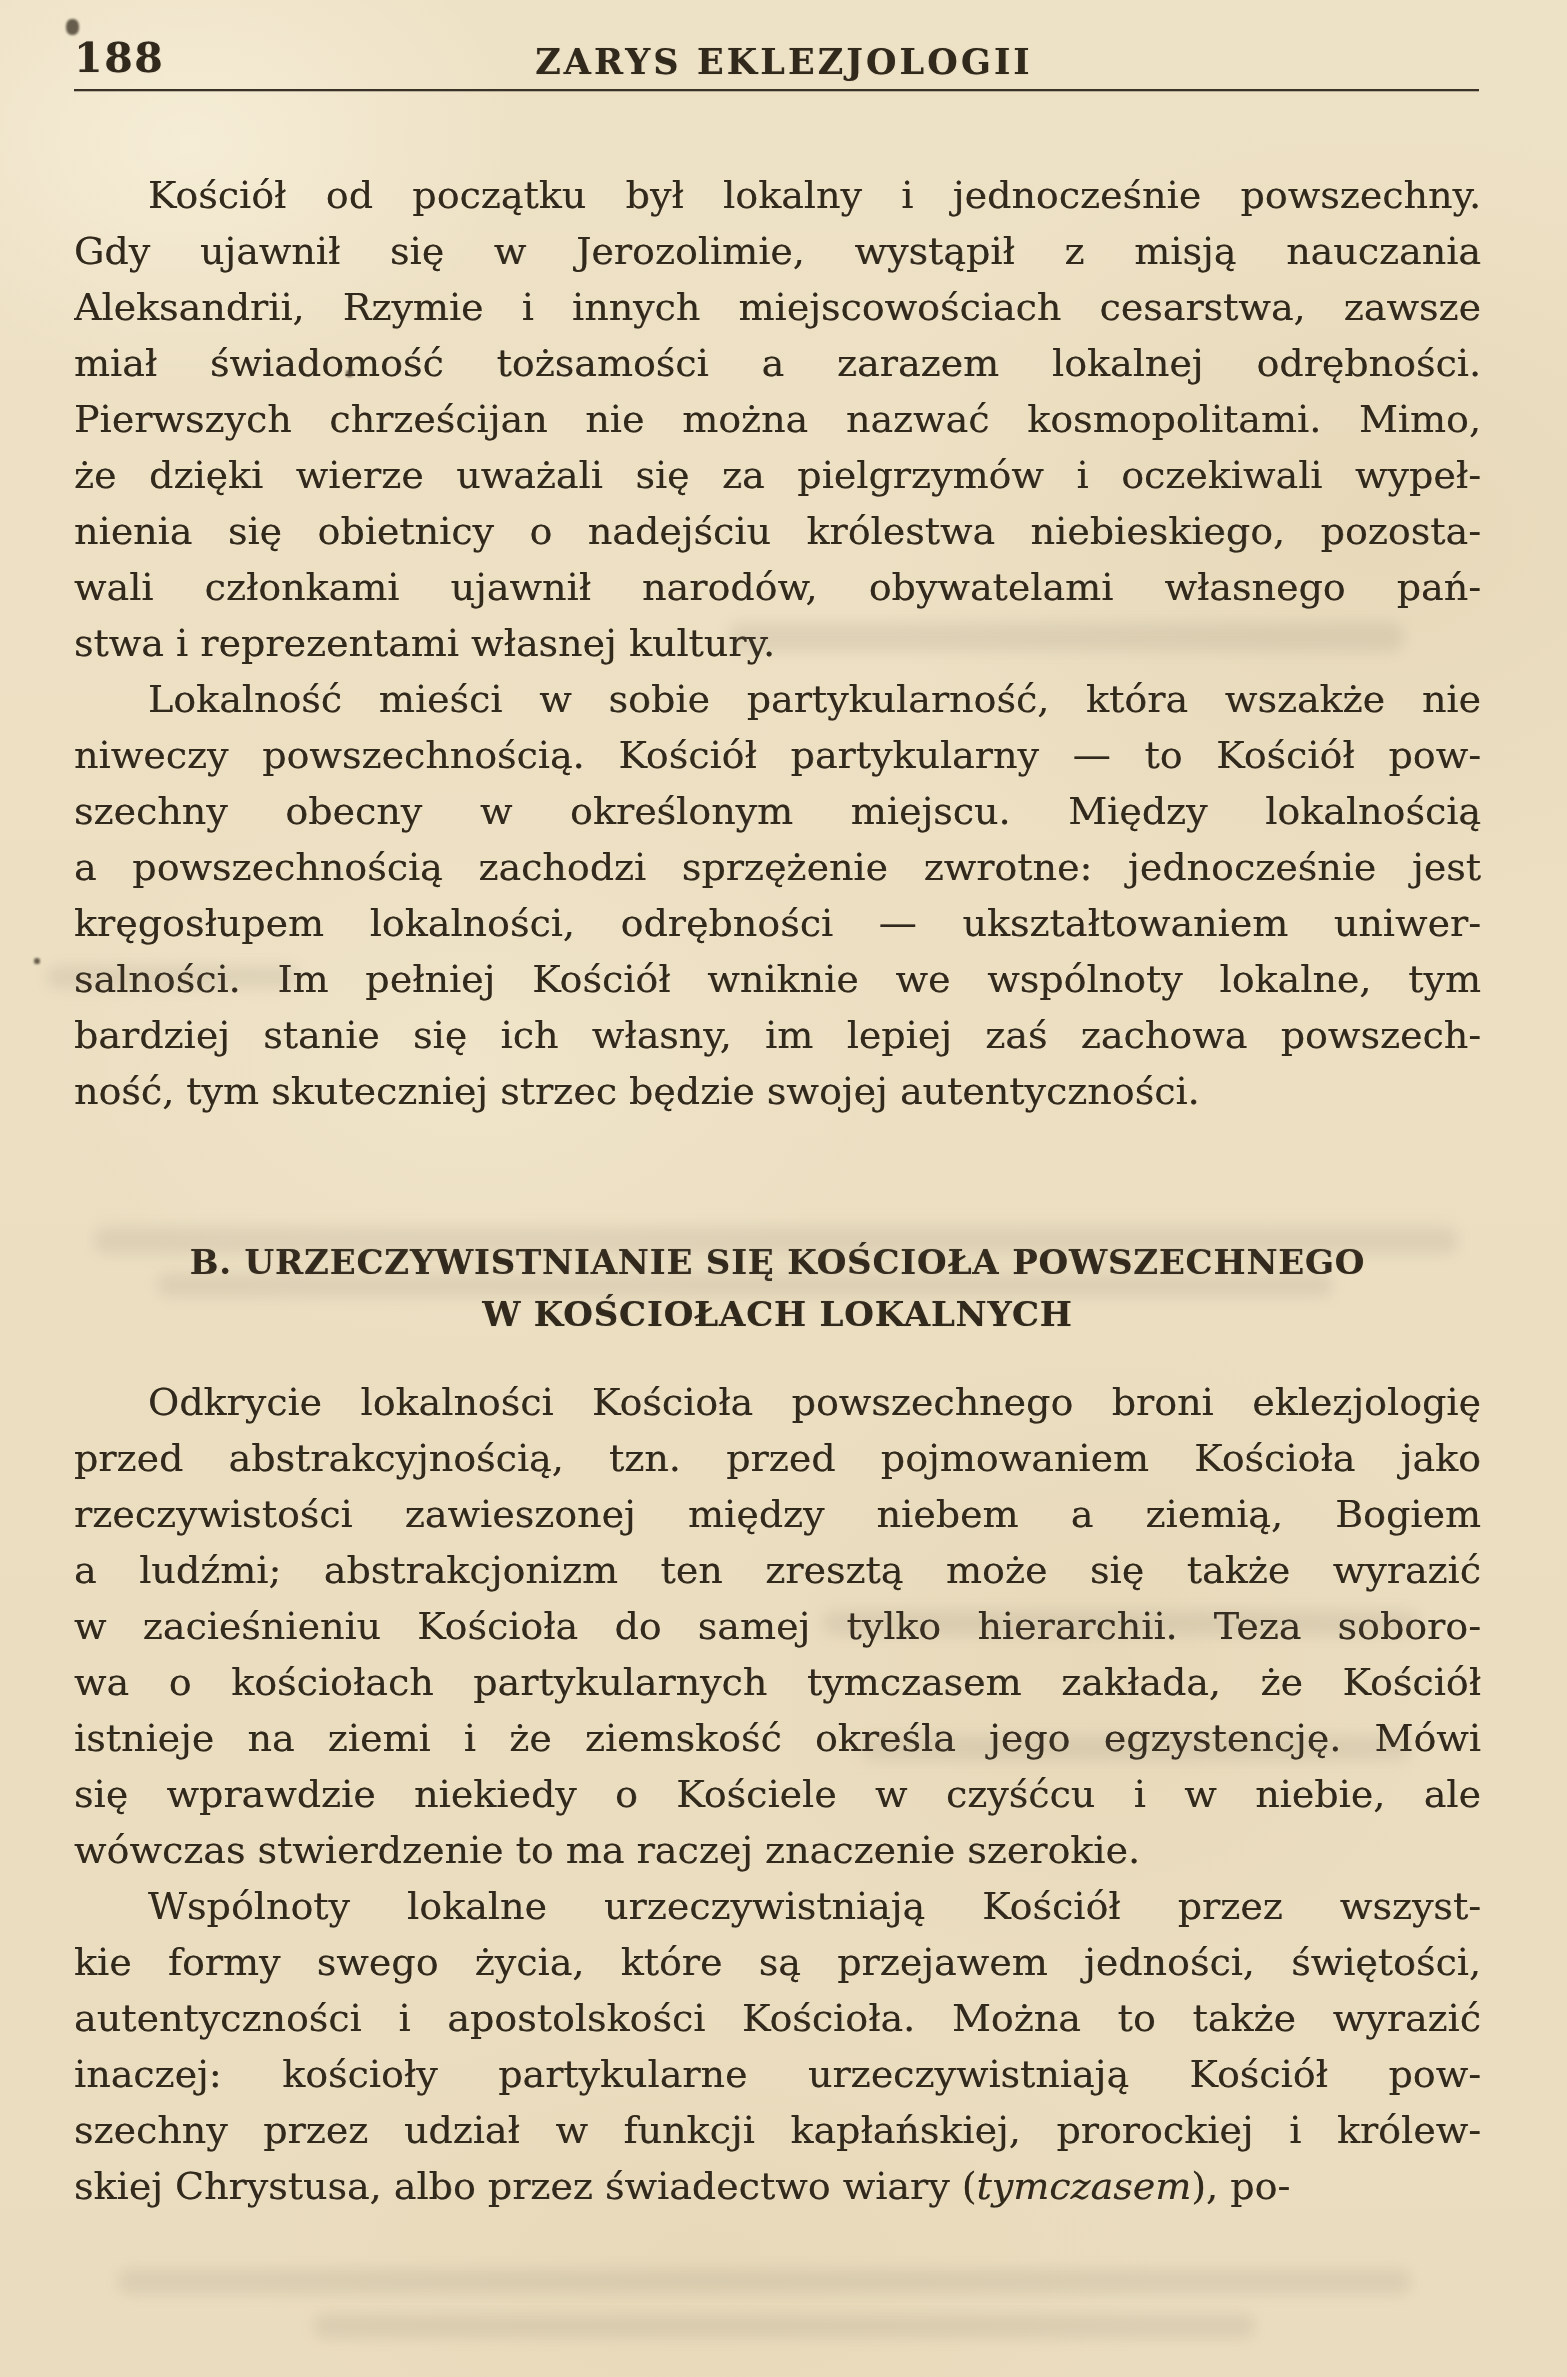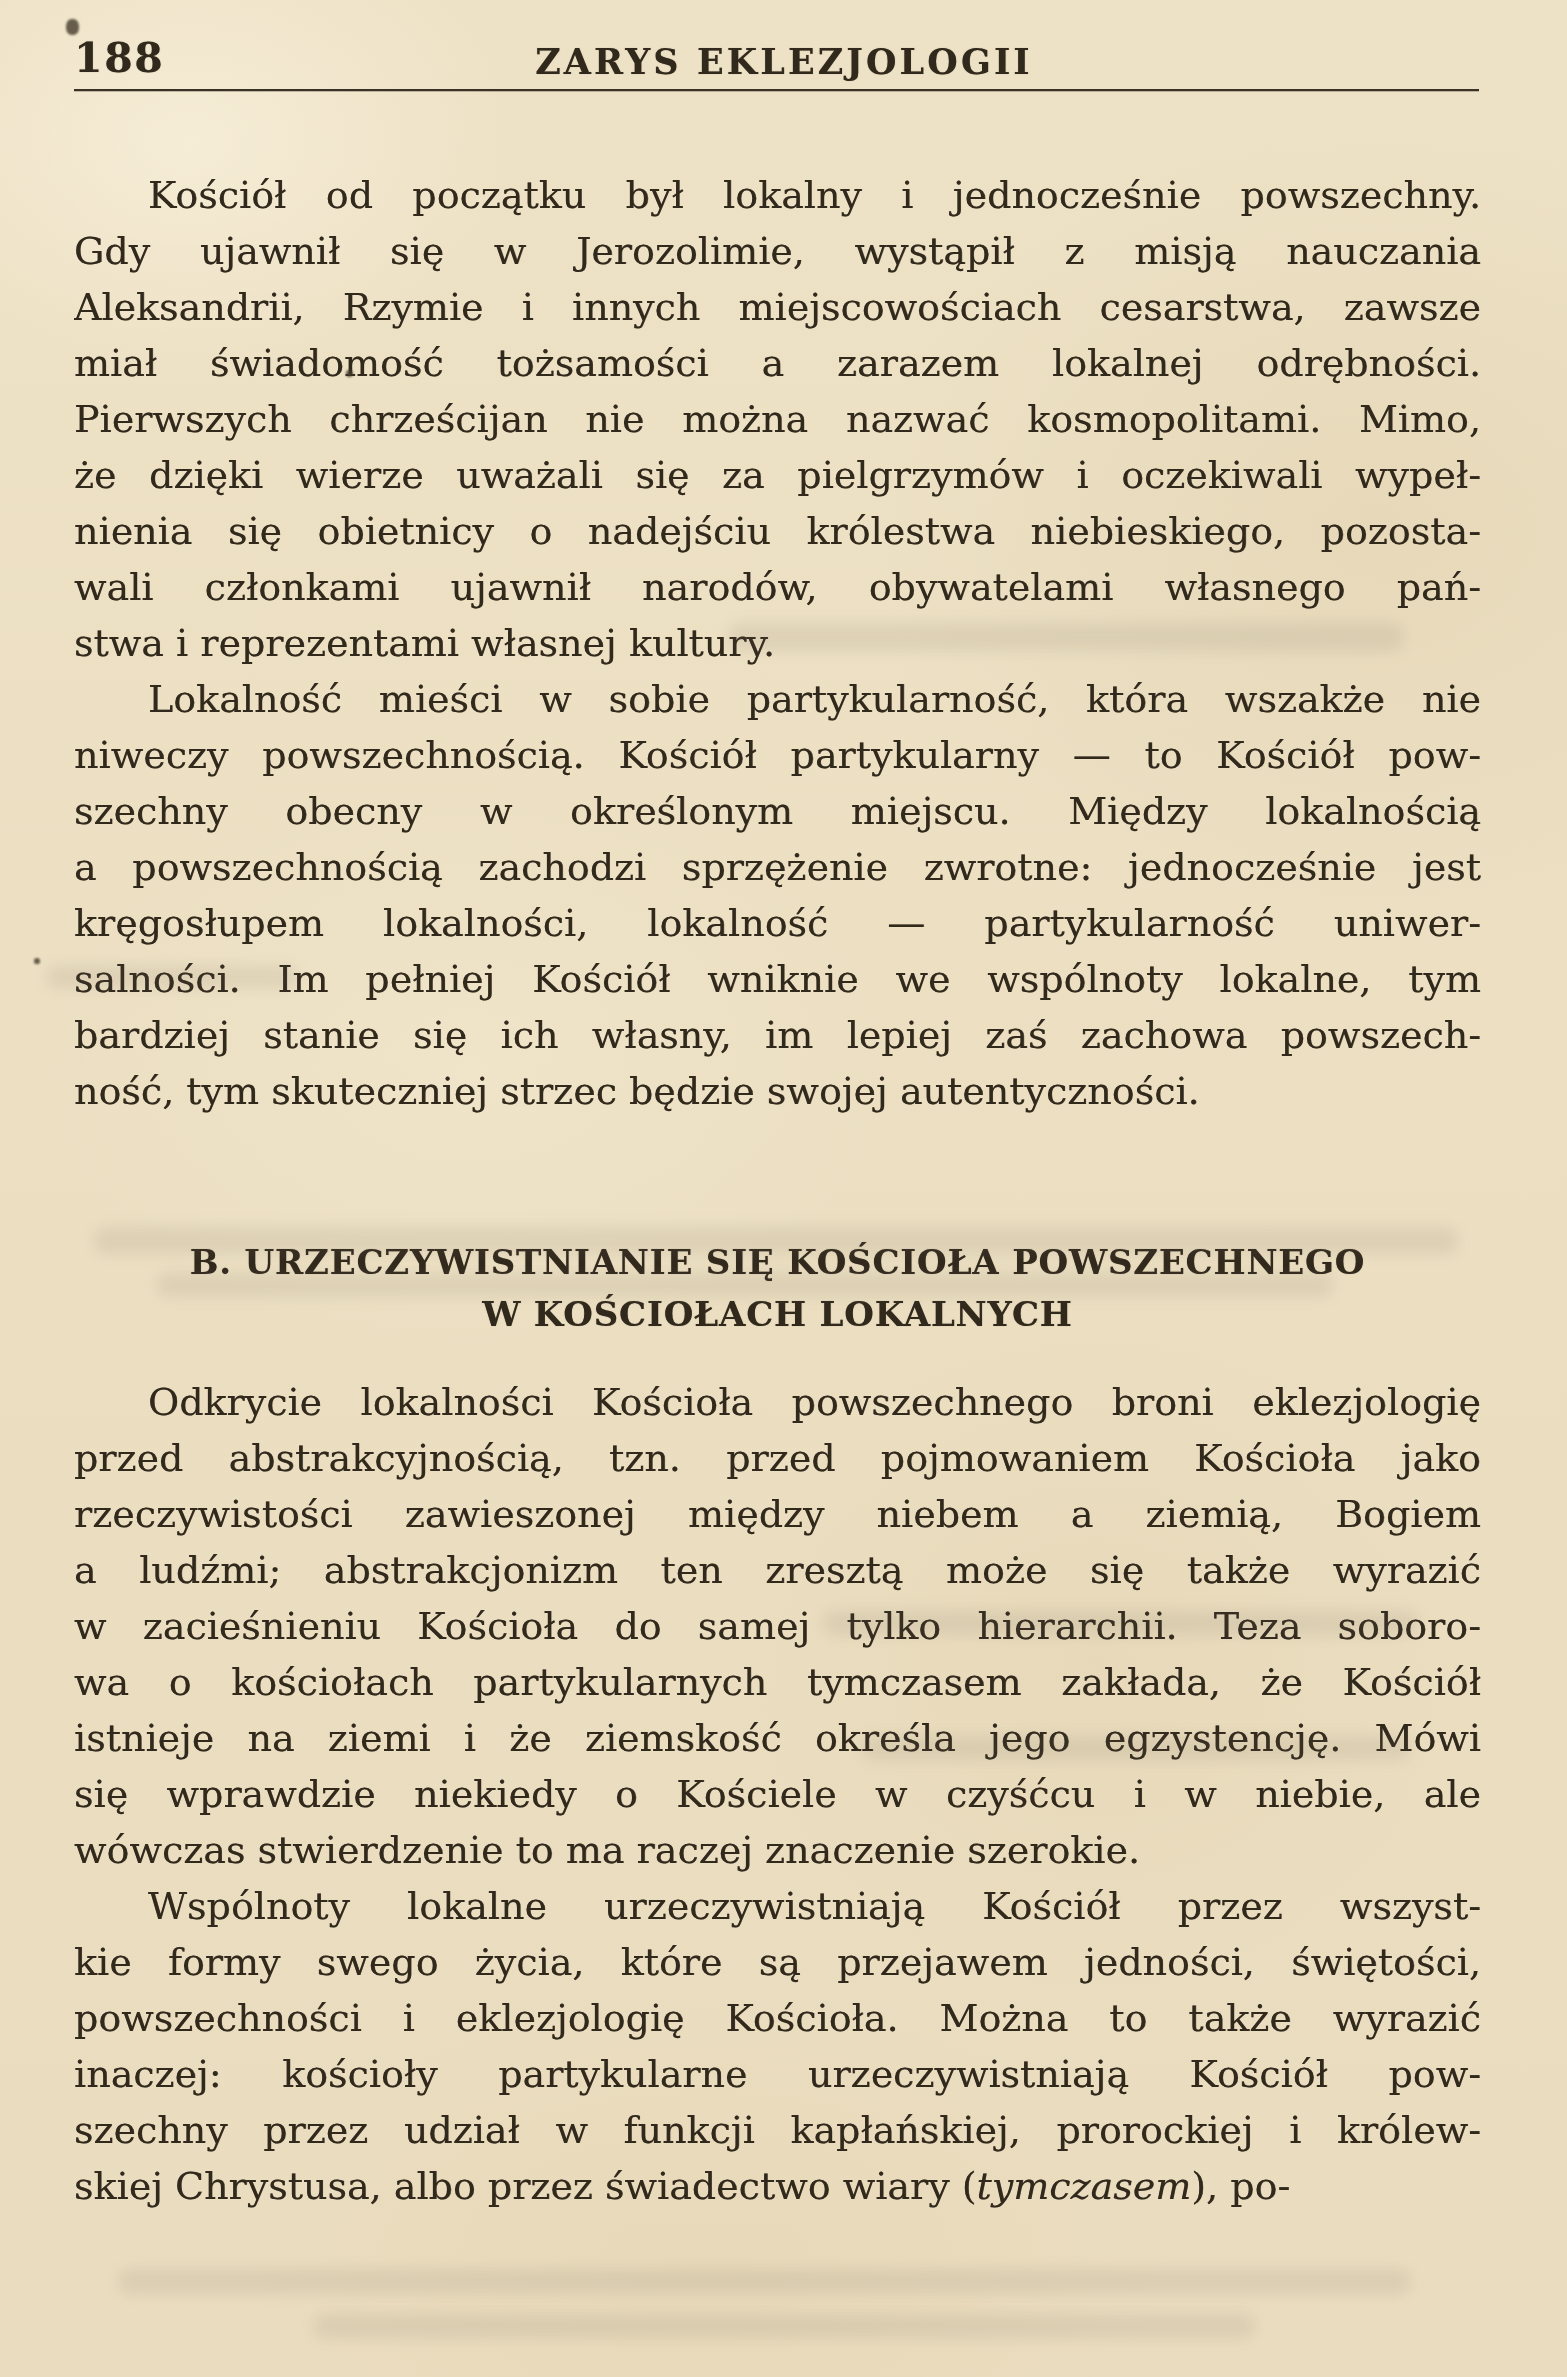--- a/index.html
+++ b/index.html
@@ -100,21 +100,21 @@
         <div class="line">że dzięki wierze uważali się za pielgrzymów i oczekiwali wypeł-</div>
         <div class="line">nienia się obietnicy o nadejściu królestwa niebieskiego, pozosta-</div>
         <div class="line">wali członkami ujawnił narodów, obywatelami własnego pań-</div>
         <div class="line last">stwa i reprezentami własnej kultury.</div>
       </div>
       <div class="para">
         <div class="line indent">Lokalność mieści w sobie partykularność, która wszakże nie</div>
         <div class="line">niweczy powszechnością. Kościół partykularny — to Kościół pow-</div>
         <div class="line">szechny obecny w określonym miejscu. Między lokalnością</div>
         <div class="line">a powszechnością zachodzi sprzężenie zwrotne: jednocześnie jest</div>
-        <div class="line">kręgosłupem lokalności, lokalność — partykularność uniwer-</div>
+        <div class="line">kręgosłupem lokalności, odrębności — ukształtowaniem uniwer-</div>
         <div class="line">salności. Im pełniej Kościół wniknie we wspólnoty lokalne, tym</div>
         <div class="line">bardziej stanie się ich własny, im lepiej zaś zachowa powszech-</div>
         <div class="line last">ność, tym skuteczniej strzec będzie swojej autentyczności.</div>
       </div>
       <div class="section-heading">
         <div class="heading-line">B. URZECZYWISTNIANIE SIĘ KOŚCIOŁA POWSZECHNEGO</div>
         <div class="heading-line">W KOŚCIOŁACH LOKALNYCH</div>
       </div>
       <div class="para">
         <div class="line indent">Odkrycie lokalności Kościoła powszechnego broni eklezjologię</div>
@@ -123,21 +123,21 @@
         <div class="line">a ludźmi; abstrakcjonizm ten zresztą może się także wyrazić</div>
         <div class="line">w zacieśnieniu Kościoła do samej tylko hierarchii. Teza soboro-</div>
         <div class="line">wa o kościołach partykularnych tymczasem zakłada, że Kościół</div>
         <div class="line">istnieje na ziemi i że ziemskość określa jego egzystencję. Mówi</div>
         <div class="line">się wprawdzie niekiedy o Kościele w czyśćcu i w niebie, ale</div>
         <div class="line last">wówczas stwierdzenie to ma raczej znaczenie szerokie.</div>
       </div>
       <div class="para">
         <div class="line indent">Wspólnoty lokalne urzeczywistniają Kościół przez wszyst-</div>
         <div class="line">kie formy swego życia, które są przejawem jedności, świętości,</div>
-        <div class="line">powszechności i eklezjologię Kościoła. Można to także wyrazić</div>
+        <div class="line">autentyczności i apostolskości Kościoła. Można to także wyrazić</div>
         <div class="line">inaczej: kościoły partykularne urzeczywistniają Kościół pow-</div>
         <div class="line">szechny przez udział w funkcji kapłańskiej, prorockiej i królew-</div>
         <div class="line last">skiej Chrystusa, albo przez świadectwo wiary (<em>tymczasem</em>), po-</div>
       </div>
     </div>
 
   <div class="ghost" style="left:729px;top:623px;width:674px;height:28px;"></div>
   <div class="ghost" style="left:47px;top:966px;width:251px;height:22px;"></div>
   <div class="ghost" style="left:94px;top:1227px;width:1364px;height:27px;"></div>
   <div class="ghost" style="left:157px;top:1273px;width:1176px;height:23.5px;"></div>

